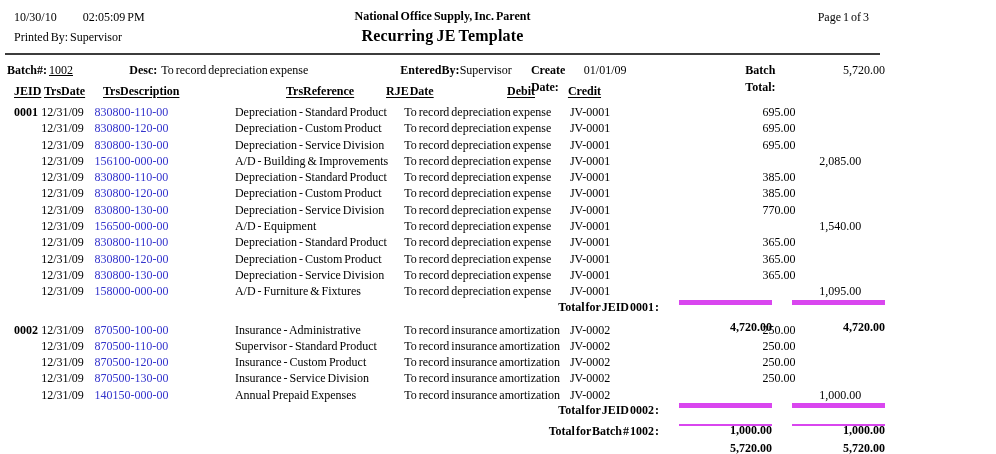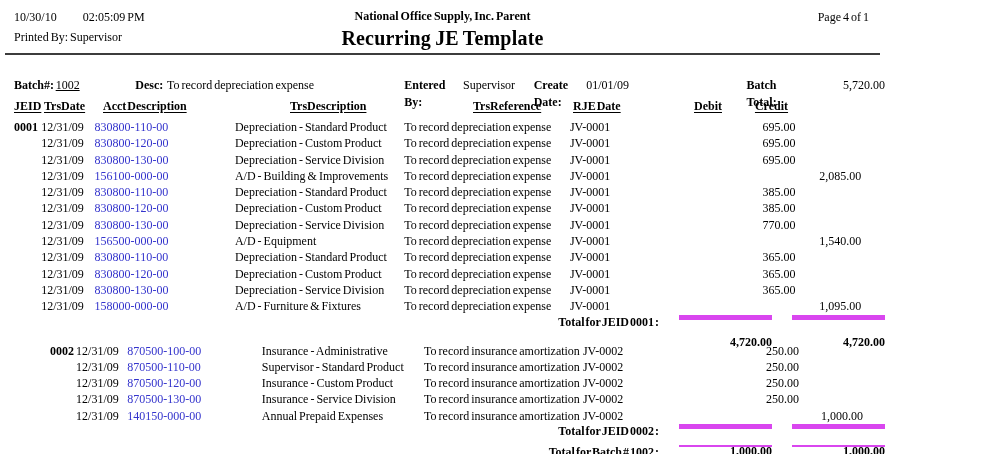--- a/index.html
+++ b/index.html
@@ -10,28 +10,28 @@
     font-size:12px; color:#000; overflow:hidden; word-spacing:-1px;
   }
   .b { font-weight:bold; word-spacing:-3px; }
 
   
   .hdr-left  { position:absolute; left:14px; top:10px; }
   .hdr-time  { display:inline-block; margin-left:26px; }
   .hdr-printed { margin-top:5px; }
   .hdr-center { position:absolute; left:0; right:0; top:9px; text-align:center; }
   .company { font-weight:bold; font-size:12px; }
-  .title   { font-weight:bold; font-size:20px; margin-top:3px; letter-spacing:.2px; }
+  .title   { font-weight:bold; font-size:16px; margin-top:3px; letter-spacing:.2px; }
   .hdr-right { position:absolute; right:16px; top:10px; }
   .rule { position:absolute; top:53px; left:5px; right:5px; border-top:2px solid #3c3c3c; }
 
   
   .content { position:absolute; top:62px; left:0; right:0; }
 
-  .batch-info { display:flex; height:17px; line-height:17px; padding-left:14px;margin-top:15px; }
+  .batch-info { display:flex; height:17px; line-height:17px; padding-left:7px; }
   .bi-batch-label { width:46px; }  .bi-batch-num { width:88px;text-decoration:underline; }
   .bi-desc-label { width:35px; }   .bi-desc-val { width:262px; }
   .bi-ent-label { width:65px; }    .bi-ent-val { width:78px; }
   .bi-cd-label { width:58px; }     .bi-cd-val { width:177px; }
   .bi-bt-label { width:57px; }     .bi-bt-val { width:96px; text-align:right; }
 
   .row { display:flex; height:16.3px; line-height:16.3px; white-space:nowrap; }
   .col-headers { display:flex; height:18px; line-height:18px; margin-top:3px; }
   .col-headers .cell { font-weight:bold; word-spacing:-2px;
     text-decoration:underline; text-underline-offset:2px; }
@@ -40,21 +40,21 @@
   .c3 { width:155px; }
   .c4 { width:187px; }
   .c5 { width:183px; }
   .c6 { width:100px; }
   .c7 { width:49px; }
   .c8 { width:100px; text-align:right; }
   .c9 { width:99px;  text-align:center; }
   .acct-link { color:var(--acct-link,#3333cc); cursor:pointer; }
 
   .rows-g1 { margin-top:4px; }
-  .rows-g2 { margin-top:11px;padding-left:36px; }
+  .rows-g2 { margin-top:5px; }
 
   .total-row { display:flex; height:17px; line-height:15px; font-weight:bold;gap:20px; }
   .total-label { width:777px; text-align:right; word-spacing:-2px; }
   .t-debit { width:100px; text-align:right; }
   .t-credit { width:99px; text-align:right; }
   .t-line { display:inline-block; width:93px; border-top:5px solid #d946ef; padding-top:15px; }
   .batch-total-row { margin-top:4px; }
   .batch-total-row .t-line { border-top-width:2px; }
 </style>
 </head>
@@ -68,42 +68,41 @@
     </div>
     <div class="hdr-printed">
       <span>Printed By:</span>
       <span>Supervisor</span>
     </div>
   </div>
   <div class="hdr-center">
     <div class="company">National Office Supply, Inc. Parent</div>
     <div class="title">Recurring JE Template</div>
   </div>
-  <div class="hdr-right">Page 4 of 1</div>
+  <div class="hdr-right">Page 1 of 3</div>
   <div class="rule"></div>
 
   <div class="content">
 
     <div class="batch-info">
       <span class="b bi-batch-label">Batch #:</span>
       <span class="bi-batch-num">1002</span>
       <span class="b bi-desc-label">Desc:</span>
       <span class="bi-desc-val">To record depreciation expense</span>
       <span class="b bi-ent-label">Entered By:</span>
       <span class="bi-ent-val">Supervisor</span>
       <span class="b bi-cd-label">Create Date:</span>
       <span class="bi-cd-val">01/01/09</span>
       <span class="b bi-bt-label">Batch Total:</span>
       <span class="bi-bt-val">5,720.00</span>
     </div>
 
     <div class="col-headers">
       <span class="cell c1">JEID</span>
       <span class="cell c2">TrsDate</span>
-      <span class="cell c4">Acct Description</span>
       <span class="cell c5">TrsDescription</span>
       <span class="cell c6">TrsReference</span>
       <span class="cell c7">RJE Date</span>
       <span class="cell c8">Debit</span>
       <span class="cell c9">Credit</span>
     </div>
 
     <div class="rows-g1">
 
         <div class="row">

